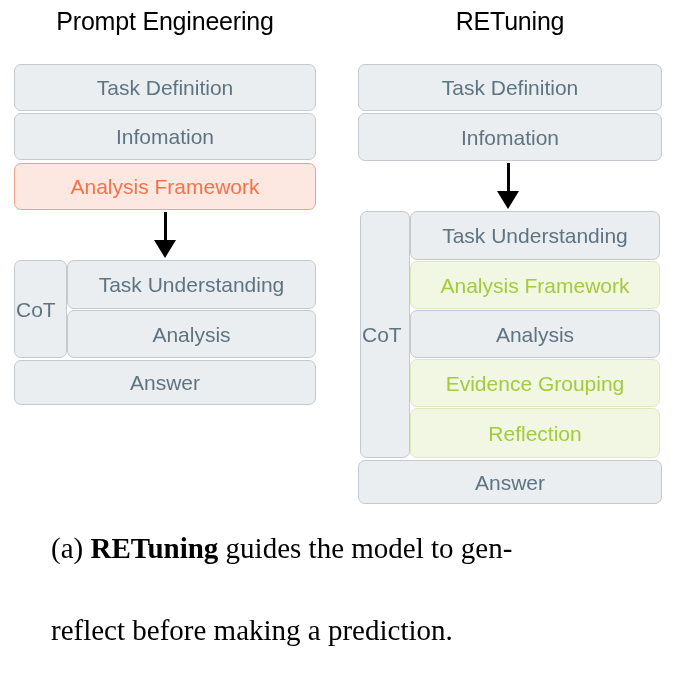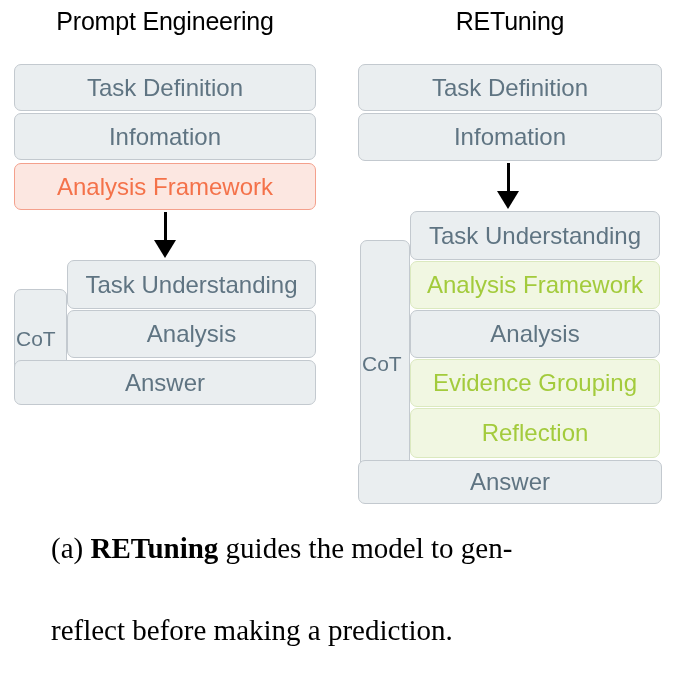--- a/index.html
+++ b/index.html
@@ -39,21 +39,21 @@
 
   
   .box {
     position: absolute;
     box-sizing: border-box;
     border-radius: 7px;
     display: flex;
     align-items: center;
     justify-content: center;
     font-family: "Liberation Sans", sans-serif;
-    font-size: 24px;
+    font-size: 21px;
     line-height: 1;
     white-space: nowrap;
     overflow: hidden;
   }
   .box-gray {
     background: #eaeef0;
     border: 1px solid #c3c9cf;
     color: #5f7482;
   }
   .box-red {
@@ -66,21 +66,20 @@
     border: 1px solid #dbe9bf;
     color: #a3cb3c;
   }
   .box-cot {
     background: #eaeef0;
     border: 1px solid #c3c9cf;
     color: #5f7482;
     justify-content: flex-start;
     padding-left: 1px;
     font-size: 21px;
-    margin-top: 29px;
   }
 
   
   .arrow { position: absolute; }
   .arrow .shaft {
     position: absolute;
     left: 50%;
     top: 0;
     width: 3px;
     margin-left: -1.5px;

